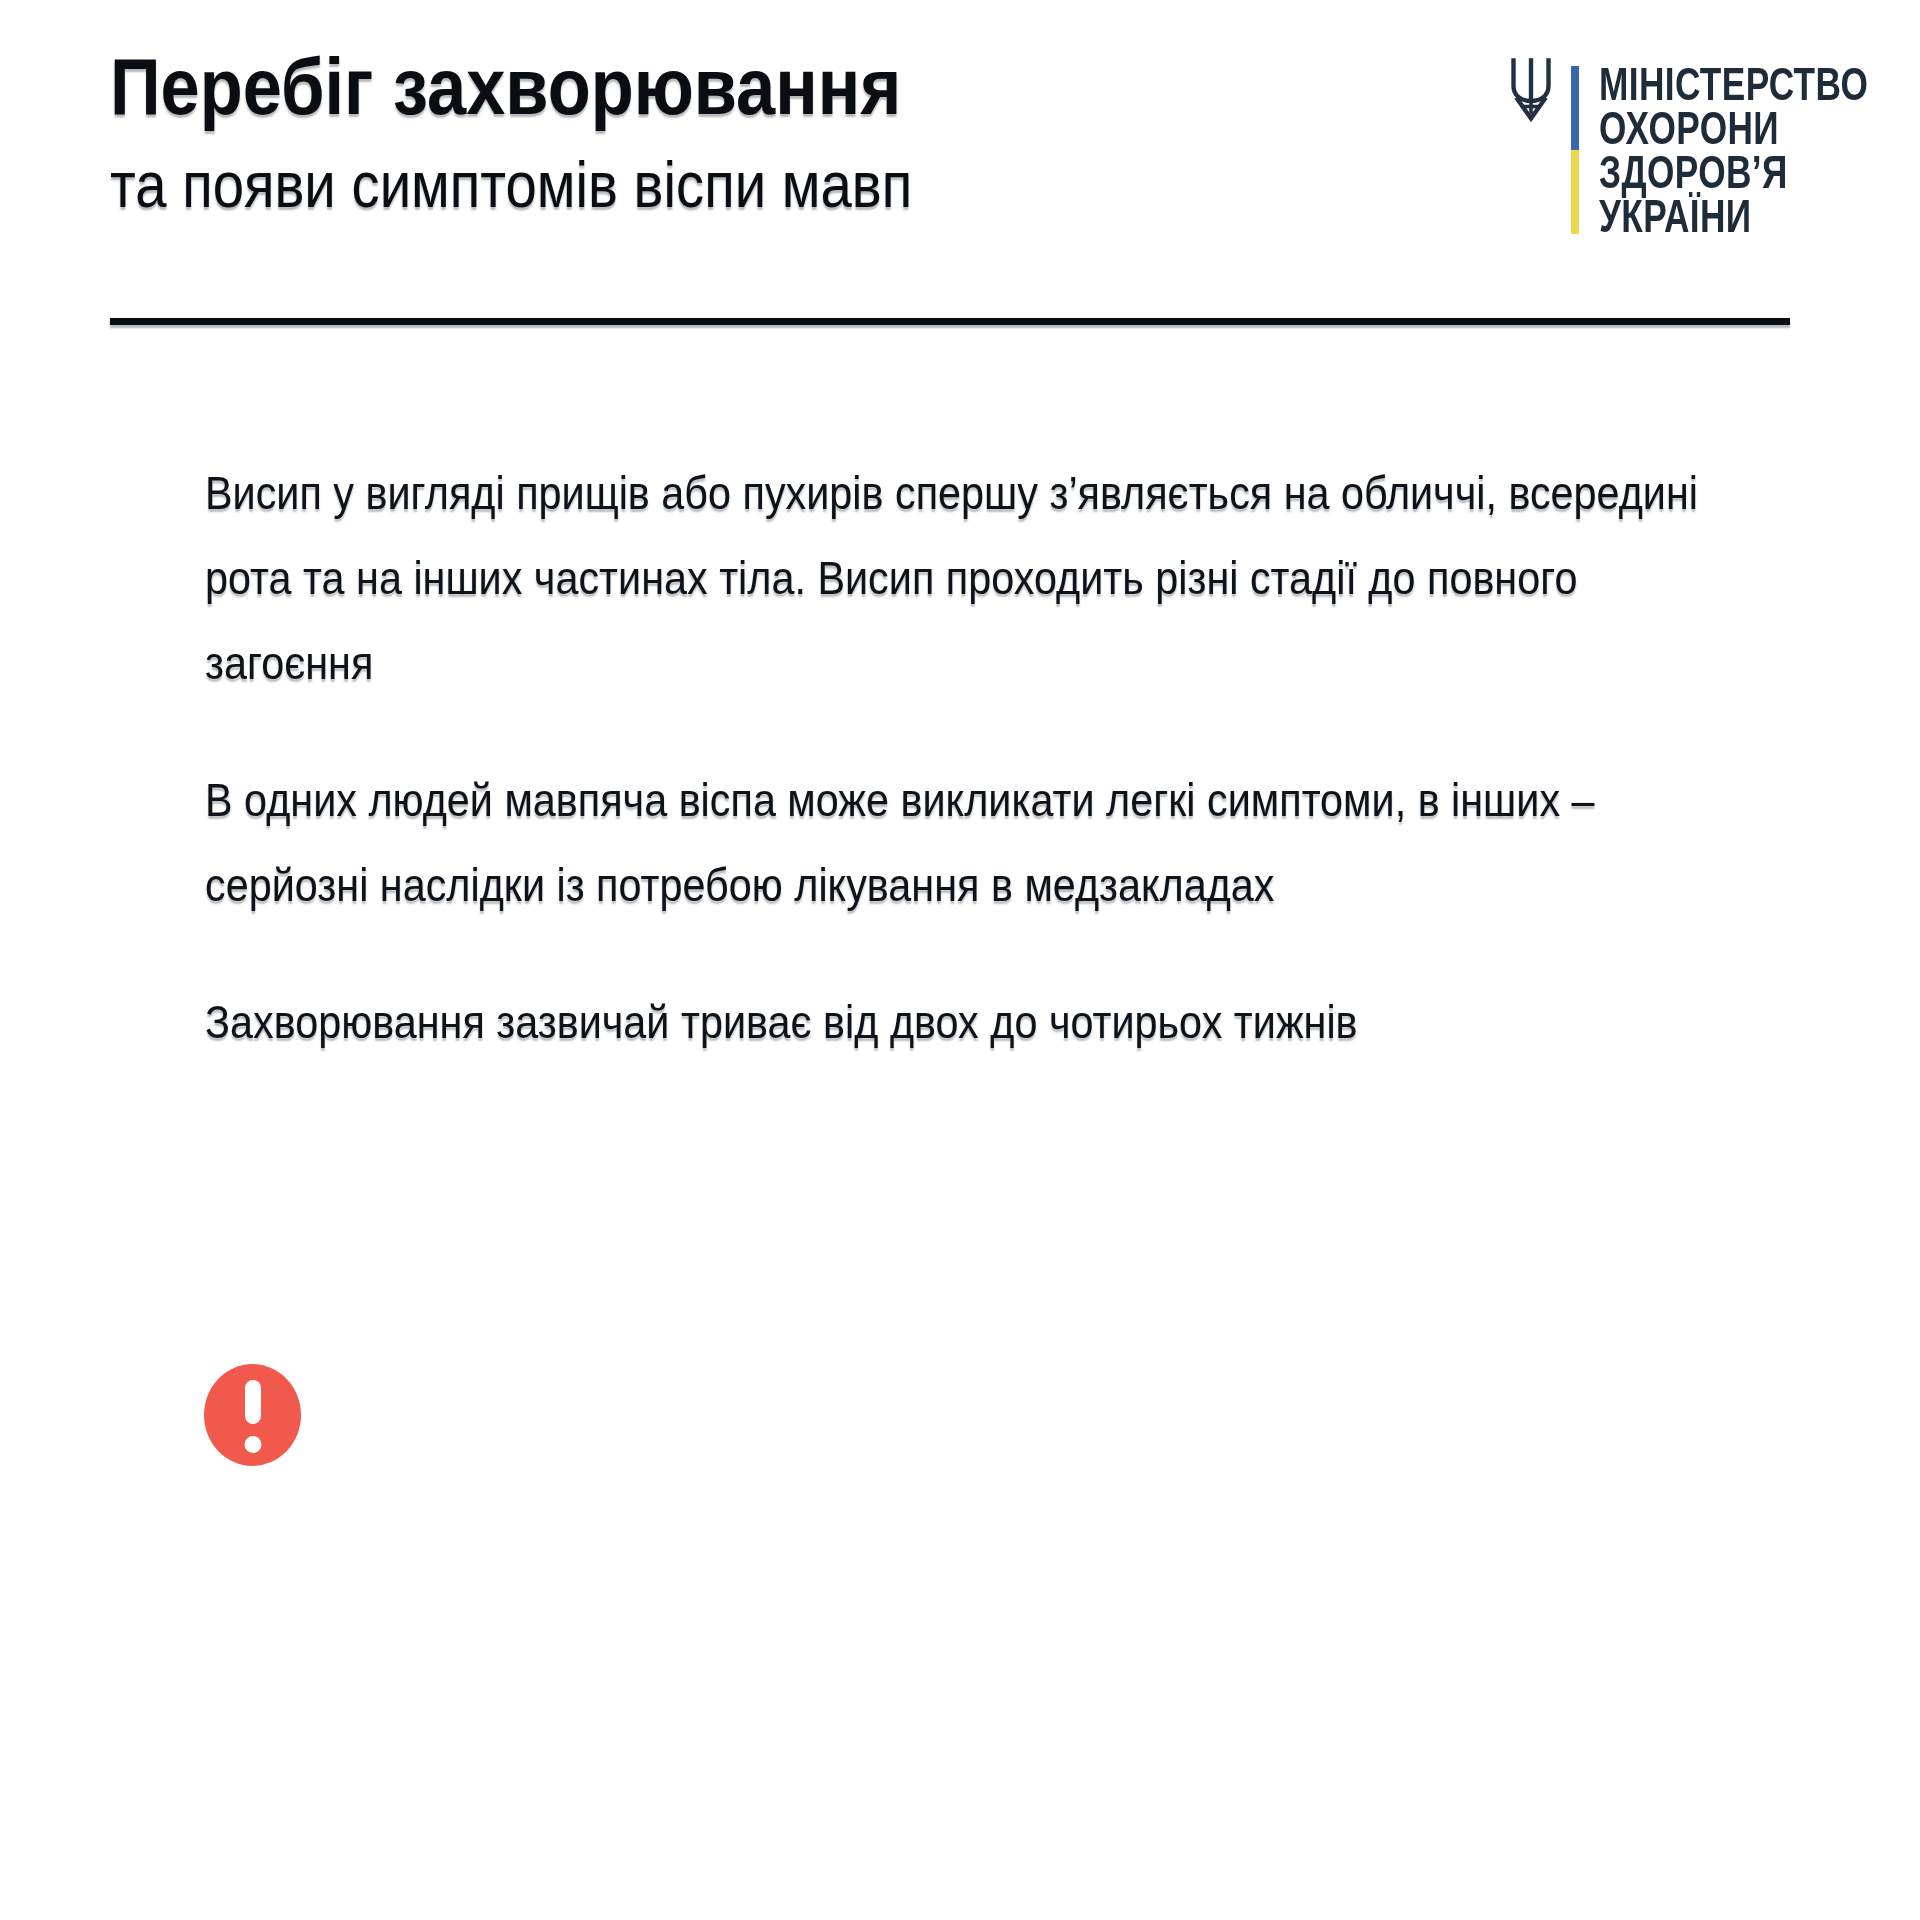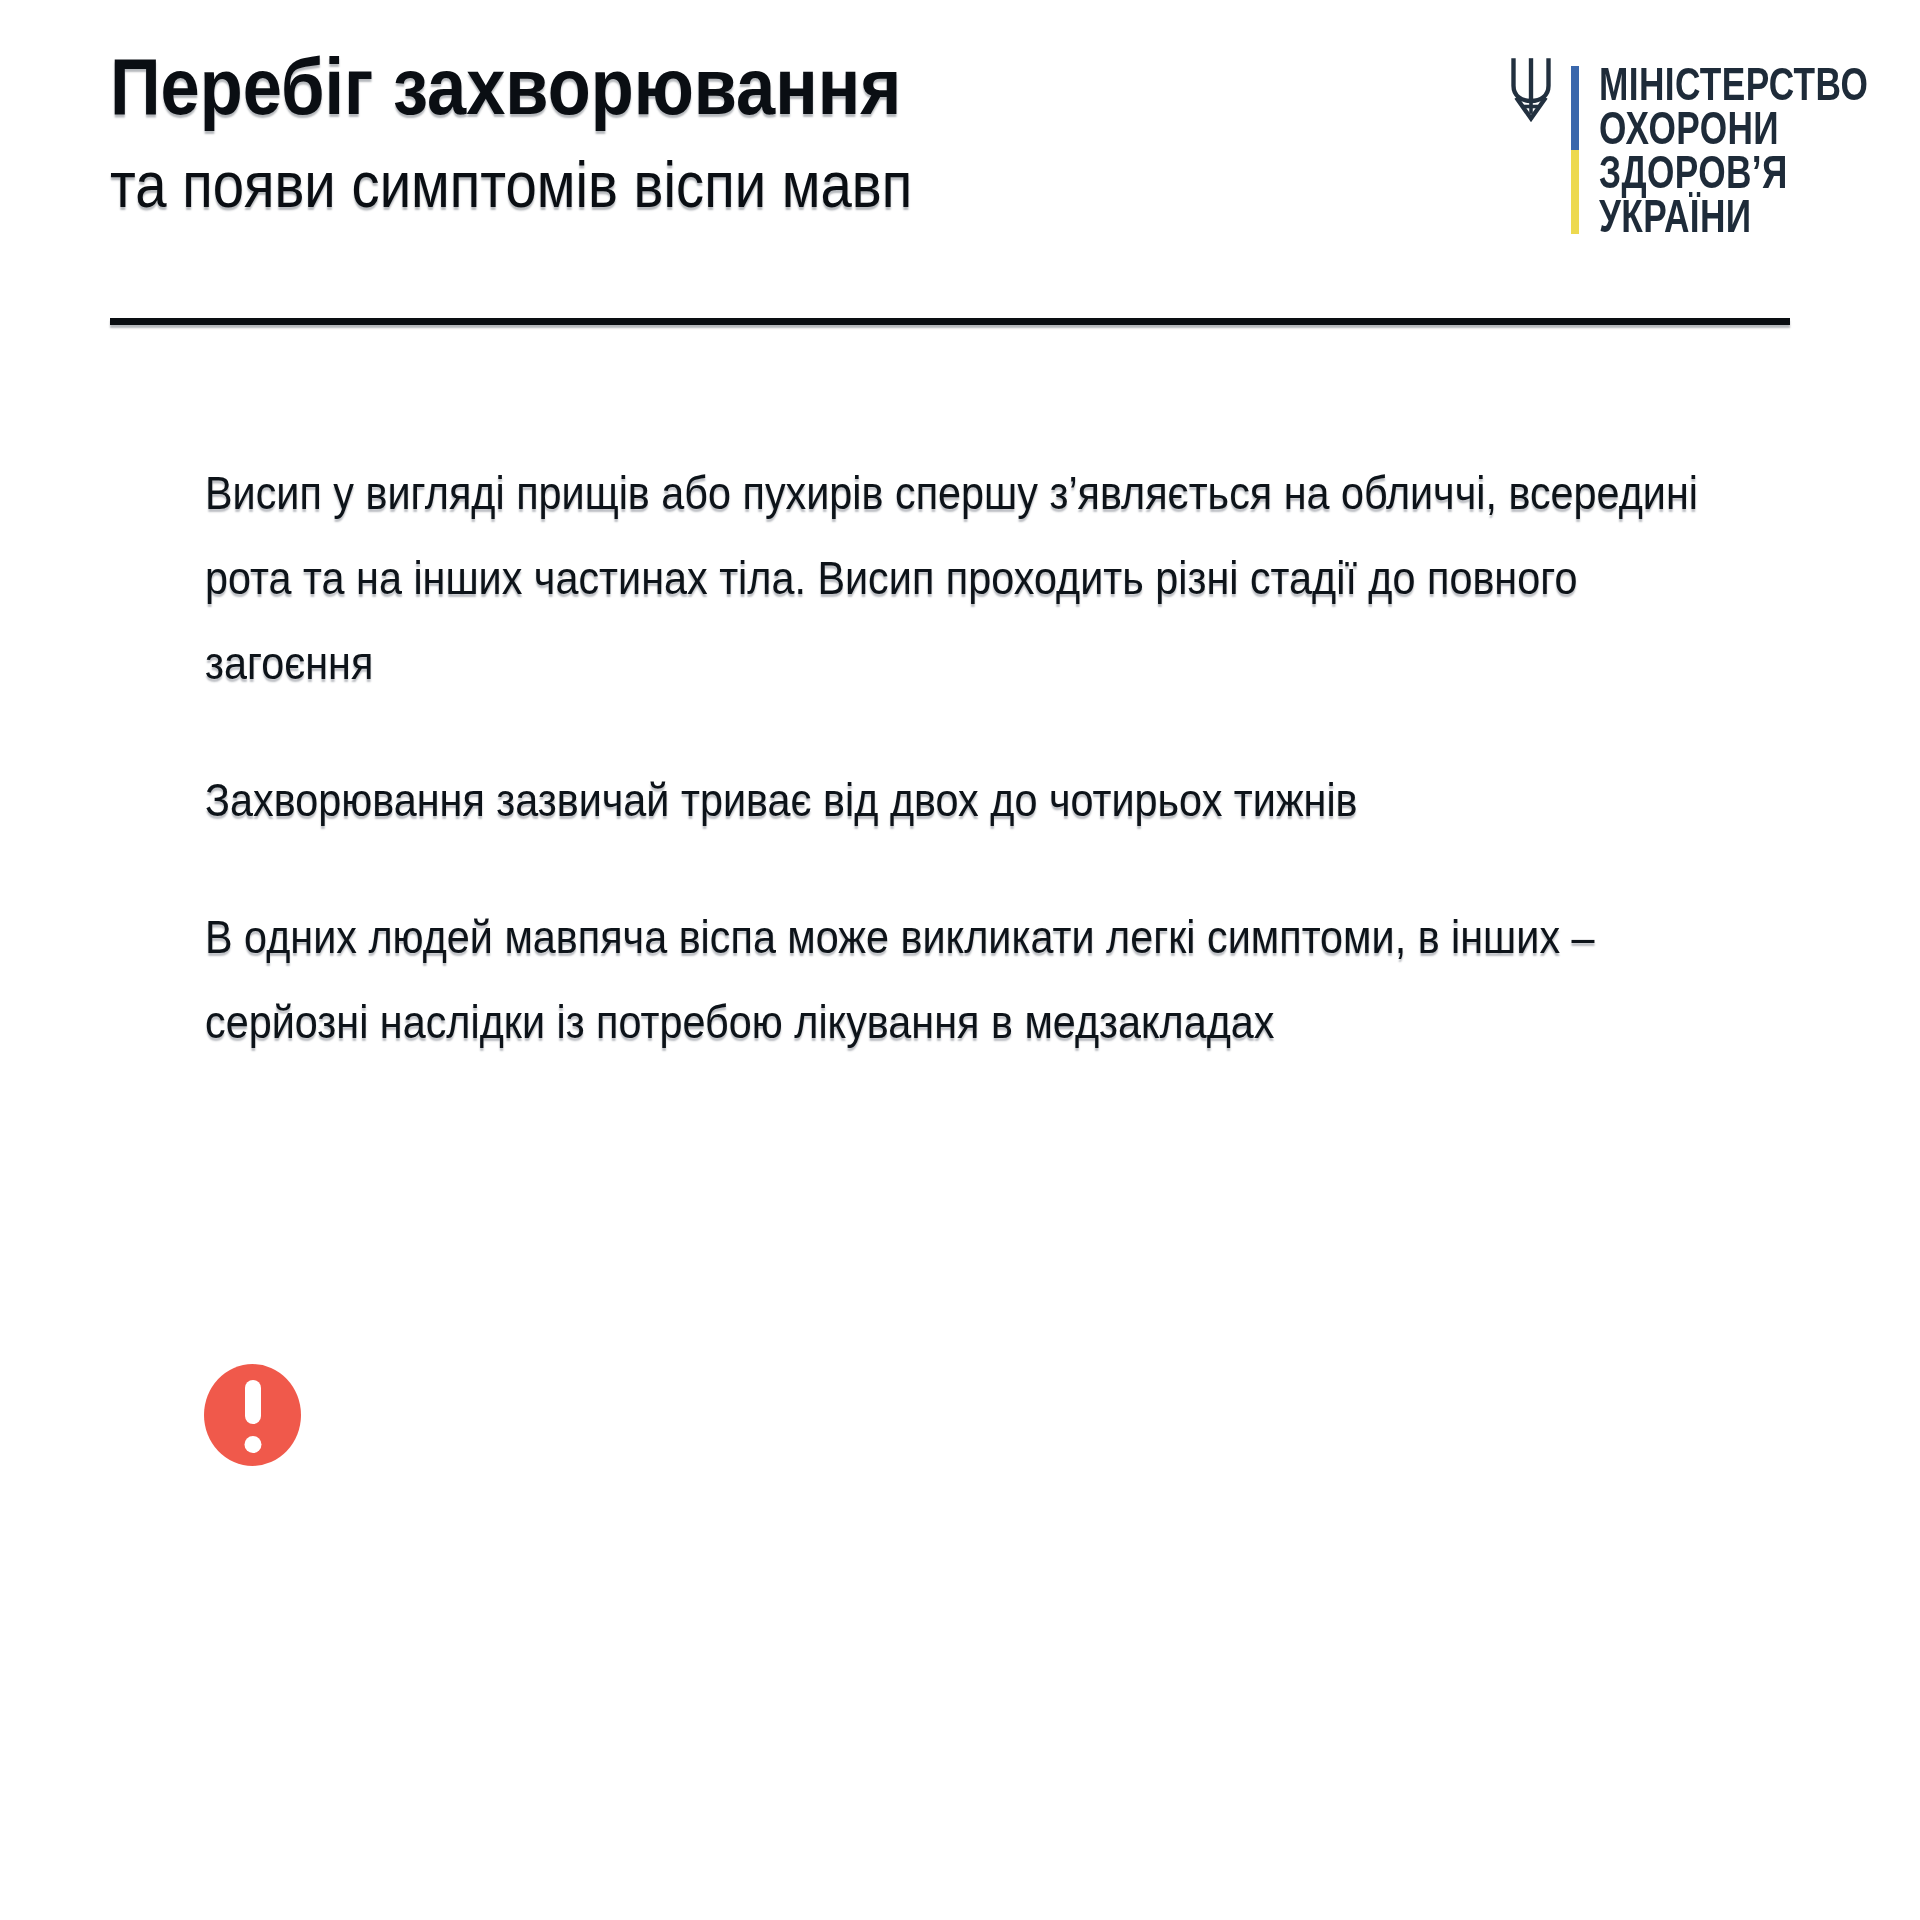--- a/index.html
+++ b/index.html
@@ -225,25 +225,25 @@
 
   <div class="rule"></div>
 
   <ul class="bullet-list">
     <li class="bullet-item">
       <span class="bullet-dot"></span>
       <span class="cond bullet-text">Висип у вигляді прищів або пухирів спершу з’являється на обличчі, всередині рота та на інших частинах тіла. Висип проходить різні стадії до повного загоєння</span>
     </li>
     <li class="bullet-item">
       <span class="bullet-dot"></span>
-      <span class="cond bullet-text">Захворювання зазвичай триває від двох до чотирьох тижнів</span>
+      <span class="cond bullet-text">В одних людей мавпяча віспа може викликати легкі симптоми, в інших – серйозні наслідки із потребою лікування в медзакладах</span>
     </li>
     <li class="bullet-item">
       <span class="bullet-dot"></span>
-      <span class="cond bullet-text">В одних людей мавпяча віспа може викликати легкі симптоми, в інших – серйозні наслідки із потребою лікування в медзакладах</span>
+      <span class="cond bullet-text">Захворювання зазвичай триває від двох до чотирьох тижнів</span>
     </li>
   </ul>
 
   <div class="warn-icon">
     <div class="excl-bar"></div>
     <div class="excl-dot"></div>
   </div>
 
 </div>
 

